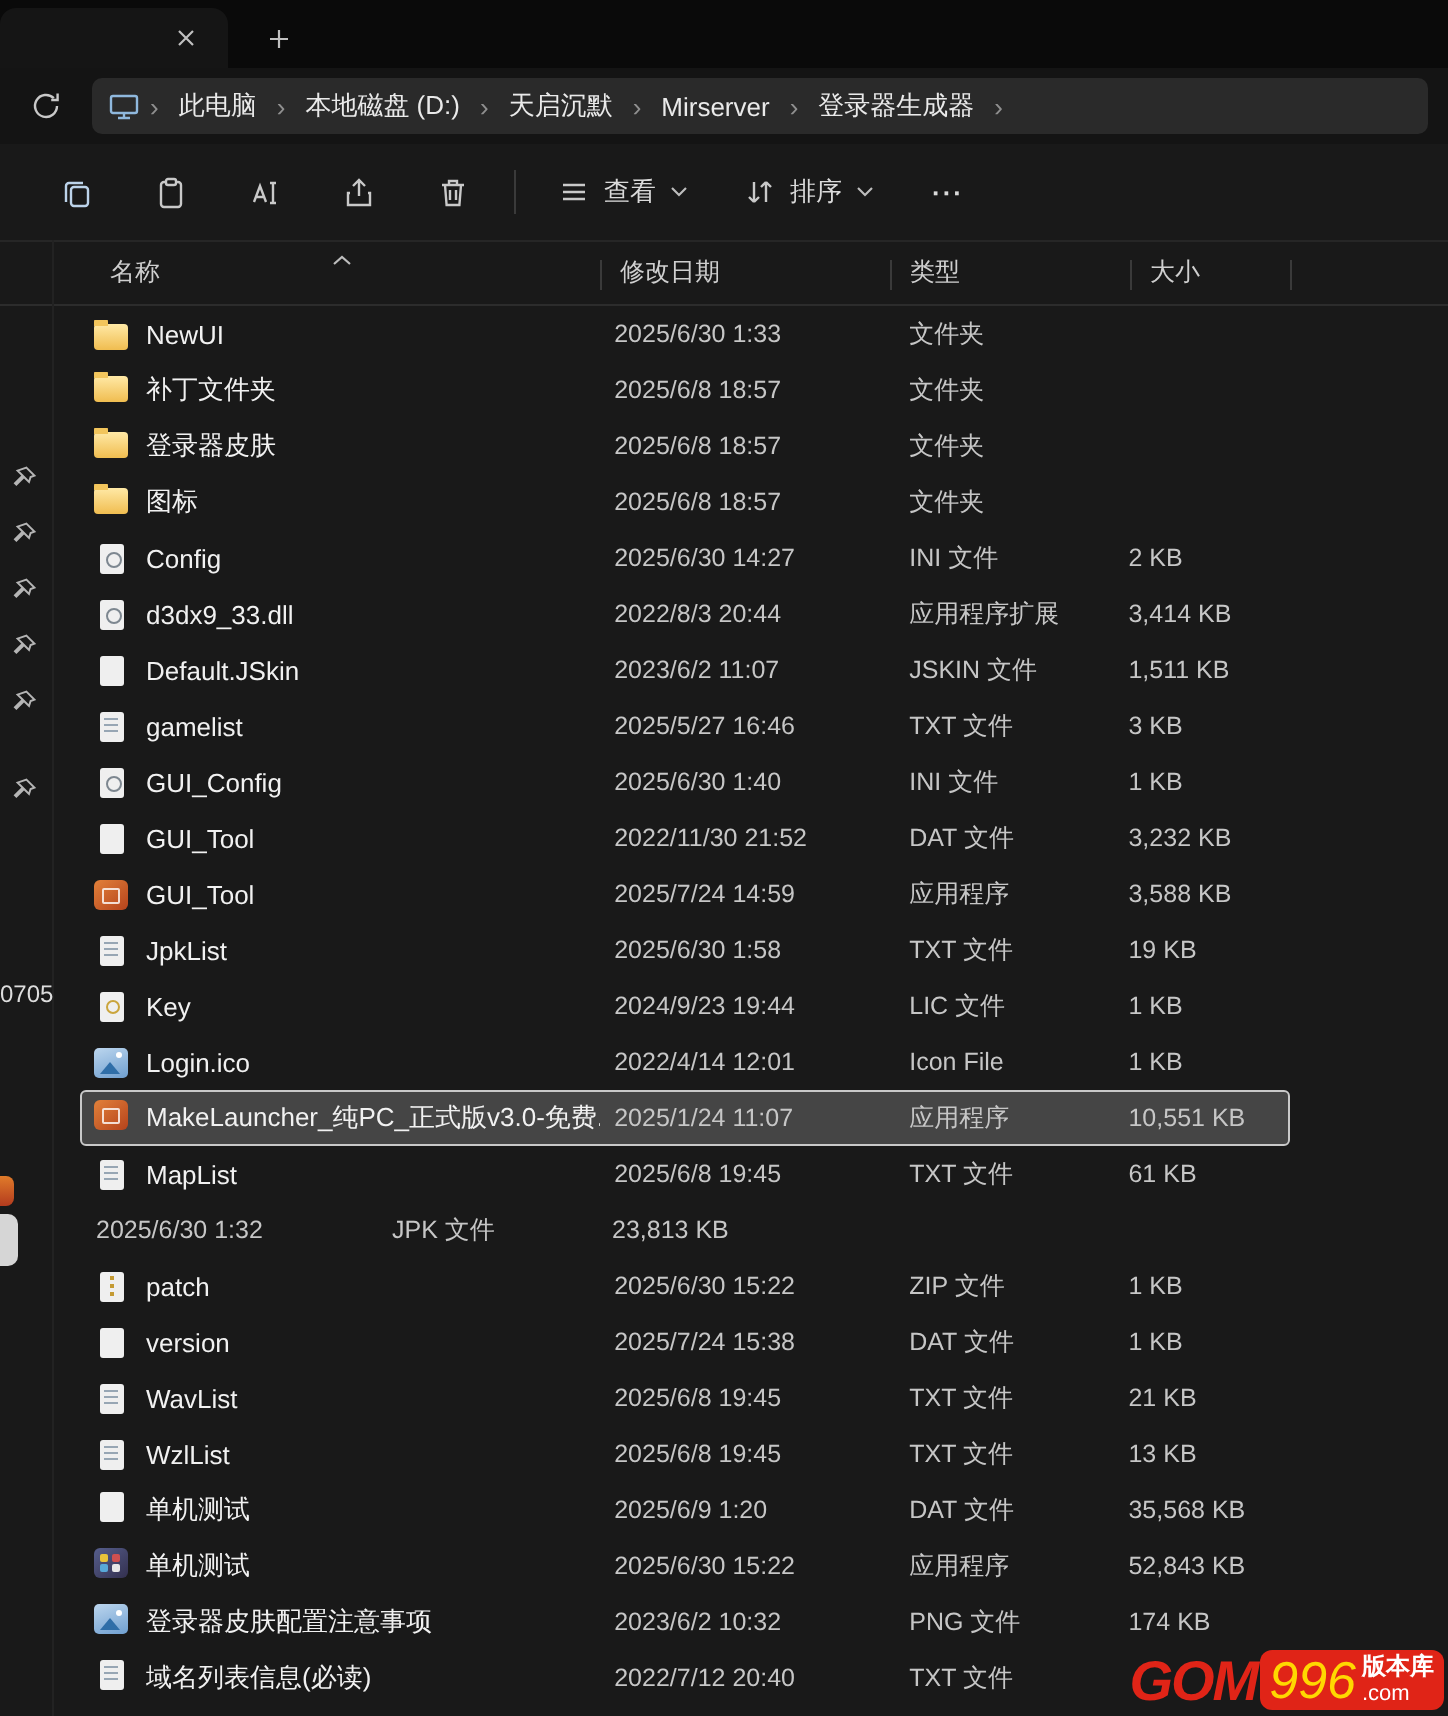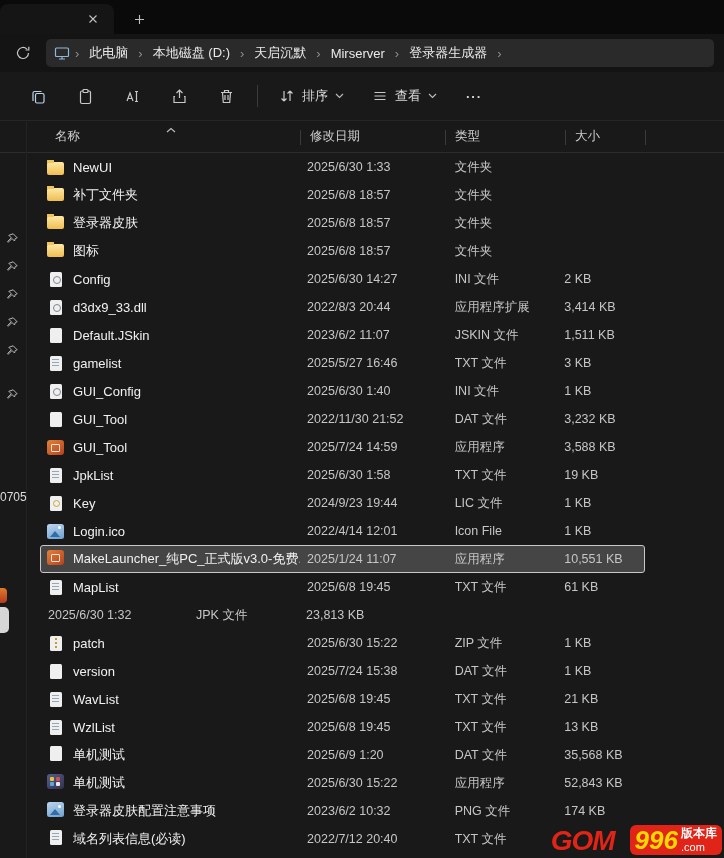--- a/index.html
+++ b/index.html
@@ -66,23 +66,23 @@
   
   .strip-line{position:absolute;left:26px;top:120px;bottom:0;width:1px;background:#222;z-index:2}
   .pin{position:absolute;left:4px;width:15px;height:15px;z-index:2}
   .pin1{top:232px}.pin2{top:260px}.pin3{top:288px}.pin4{top:316px}.pin5{top:344px}.pin6{top:388px}
   .sidebar-frag{position:absolute;left:0;top:490px;color:#ddd;font-size:12px;z-index:2}
   .edge-orange{position:absolute;left:0;top:588px;width:7px;height:15px;background:linear-gradient(#e07b2a,#b33b1e);border-radius:0 4px 4px 0;z-index:2}
   .edge-white{position:absolute;left:0;top:607px;width:9px;height:26px;background:#d6d6d6;border-radius:0 5px 5px 0;z-index:2}
 
   
   .wm{position:absolute;right:2px;bottom:3px;display:flex;align-items:flex-end;z-index:0}
-  .wm-gom{color:#e02417;font-weight:900;font-style:italic;font-size:28px;line-height:1;letter-spacing:-1px;margin-right:15px}
+  .wm-gom{color:#e02417;font-weight:900;font-style:italic;font-size:28px;line-height:1;letter-spacing:-1px;margin-right:1px}
   .wm-badge{background:#e02417;border-radius:6px;padding:2px 5px;display:flex;align-items:center}
-  .wm-996{color:#ffd800;font-size:26px;font-weight:700;font-style:italic;line-height:1}
+  .wm-996{color:#ffd800;font-size:26px;font-weight:400;font-style:italic;line-height:1}
   .wm-col{display:flex;flex-direction:column;margin-left:3px;line-height:1.1}
   .wm-lib{color:#fff;font-size:12px;font-weight:700}
   .wm-com{color:#fff;font-size:11px;font-weight:400}
 </style>
 </head>
 <body>
 
 <div class="wm">
   <span class="wm-gom">GOM</span>
   <span class="wm-badge">
@@ -165,32 +165,32 @@
       </svg>
   </span>
   <span class="tbtn">
     <svg width="17" height="17" viewBox="0 0 17 17">
         <path d="M3 4.5h11M6.5 4.5v-2h4v2M4.5 4.5l.8 10h6.4l.8-10M7 7v5M10 7v5" fill="none" stroke="#c9c9c9" stroke-width="1.2"></path>
       </svg>
   </span>
   <span class="tdiv"></span>
   <span class="tbtn-lab">
     <svg width="16" height="16" viewBox="0 0 16 16">
-        <path d="M5 3v10M5 13l-2.5-2.5M5 13l2.5-2.5M11 13V3M11 3 8.5 5.5M11 3l2.5 2.5" fill="none" stroke="#c9c9c9" stroke-width="1.2"></path>
-      </svg>
-    <span>排序</span>
+        <path d="M2.5 4.5h11M2.5 8h11M2.5 11.5h11" stroke="#c9c9c9" stroke-width="1.2" fill="none"></path>
+      </svg>
+    <span>查看</span>
     <svg width="9" height="6" viewBox="0 0 9 6">
         <path d="M1 1l3.5 3.5L8 1" fill="none" stroke="#bdbdbd" stroke-width="1.1"></path>
       </svg>
   </span>
   <span class="tbtn-lab">
     <svg width="16" height="16" viewBox="0 0 16 16">
-        <path d="M2.5 4.5h11M2.5 8h11M2.5 11.5h11" stroke="#c9c9c9" stroke-width="1.2" fill="none"></path>
-      </svg>
-    <span>查看</span>
+        <path d="M5 3v10M5 13l-2.5-2.5M5 13l2.5-2.5M11 13V3M11 3 8.5 5.5M11 3l2.5 2.5" fill="none" stroke="#c9c9c9" stroke-width="1.2"></path>
+      </svg>
+    <span>排序</span>
     <svg width="9" height="6" viewBox="0 0 9 6">
         <path d="M1 1l3.5 3.5L8 1" fill="none" stroke="#bdbdbd" stroke-width="1.1"></path>
       </svg>
   </span>
   <span class="more-btn">···</span>
 </div>
 
 <div class="header">
   <span class="sort-caret">
     <svg width="10" height="6" viewBox="0 0 10 6">

